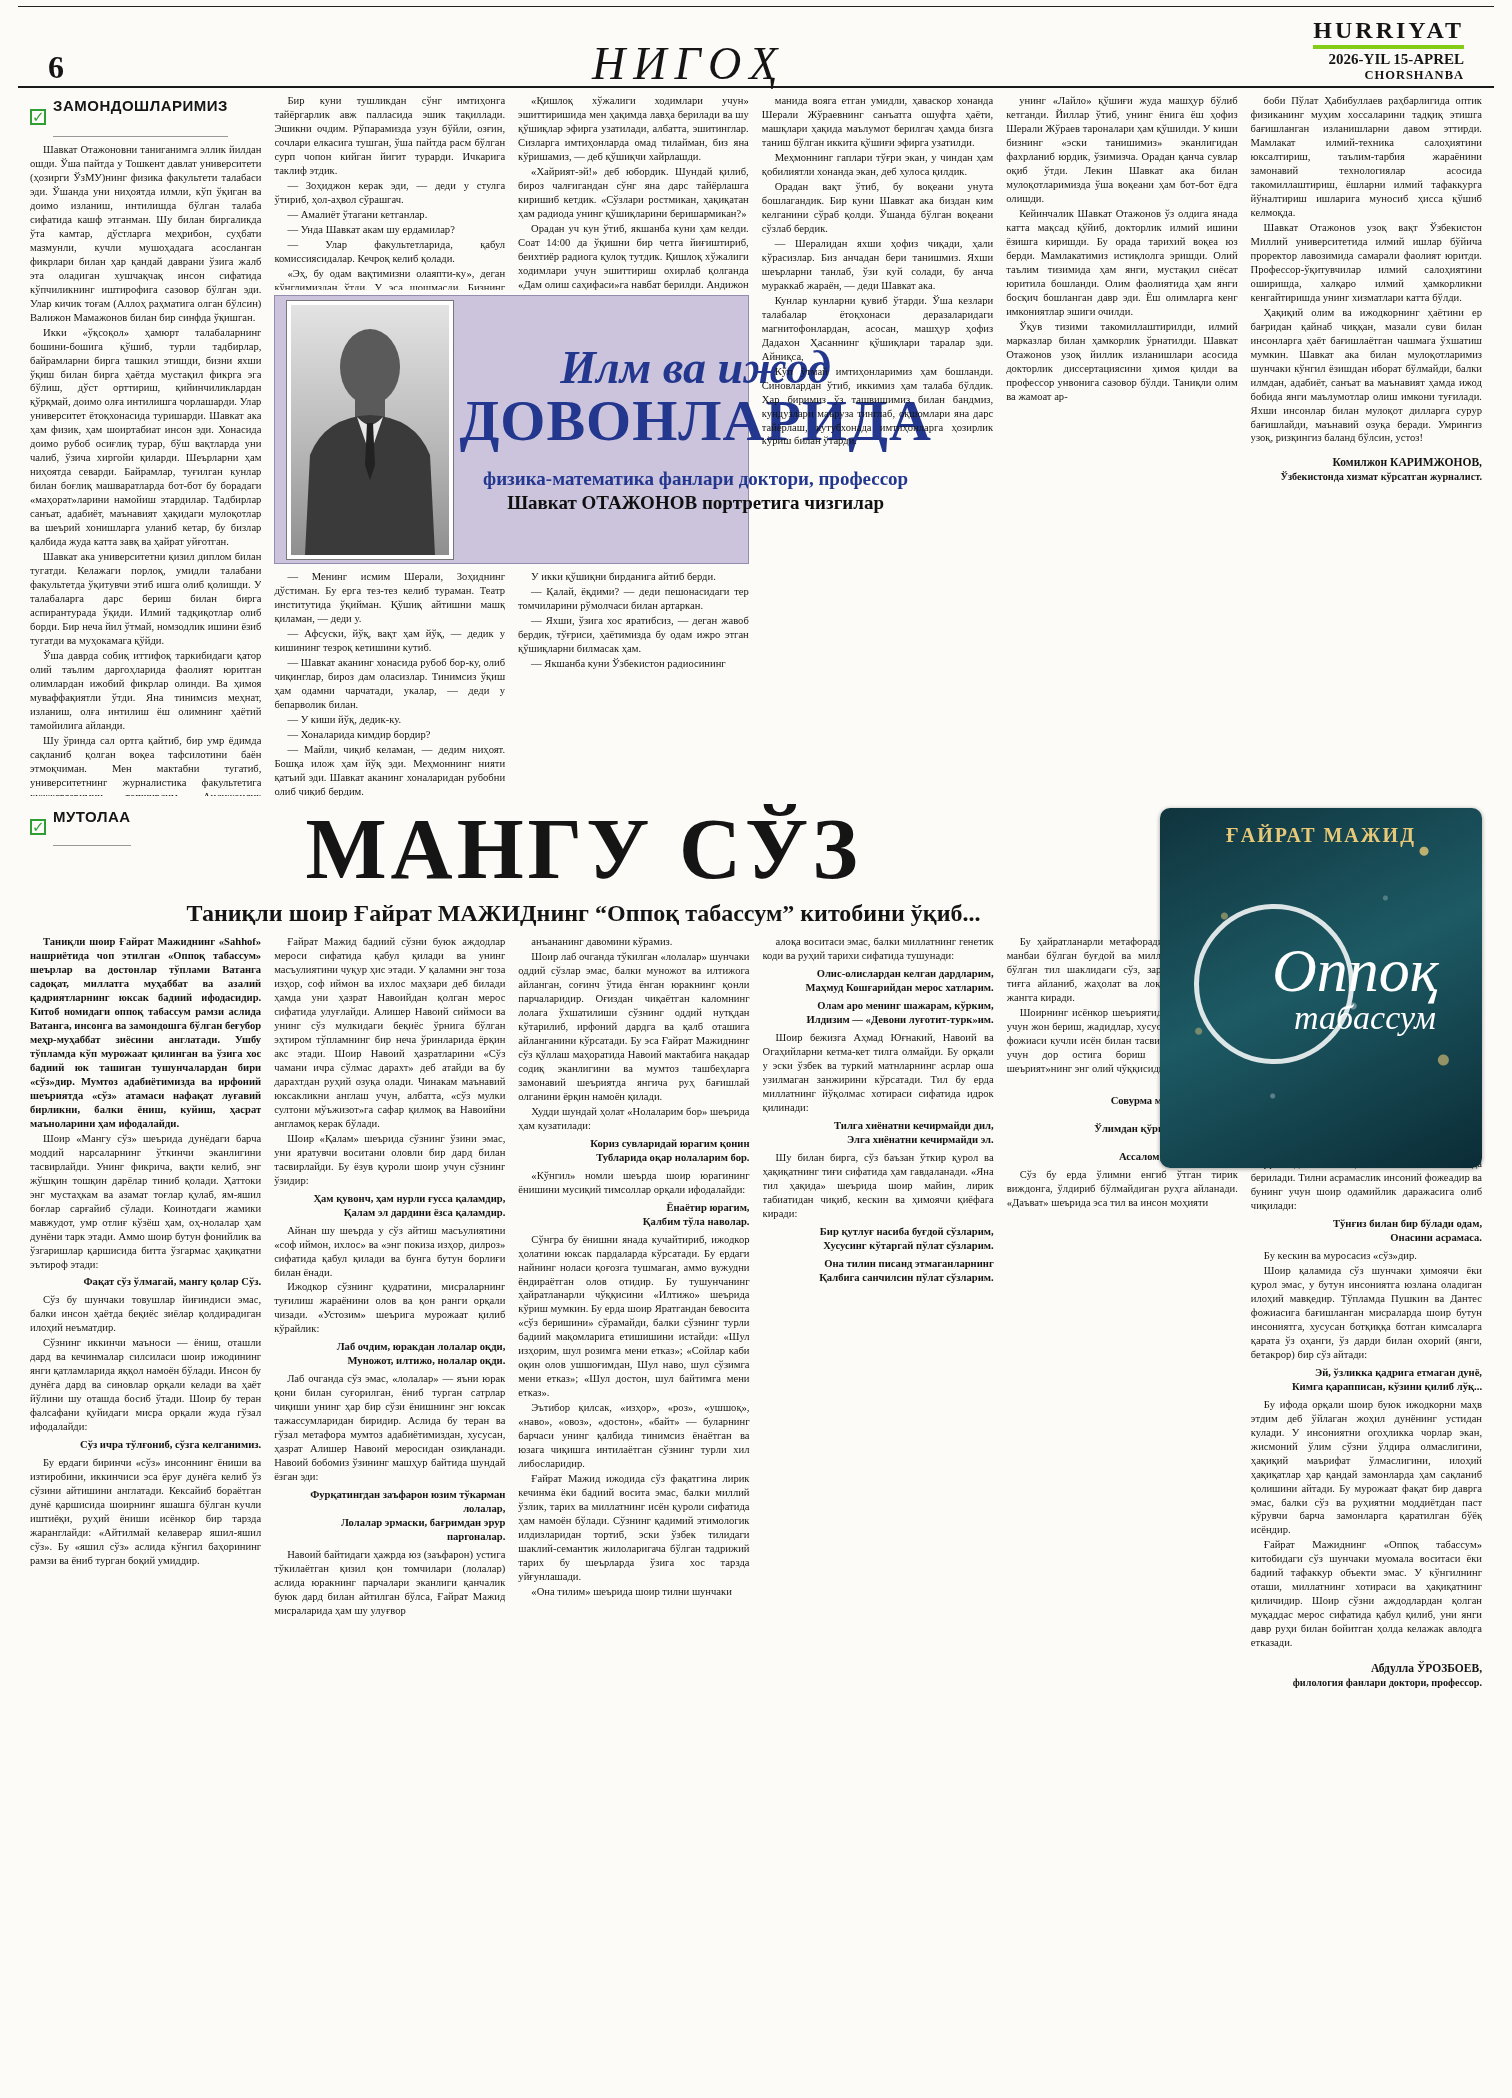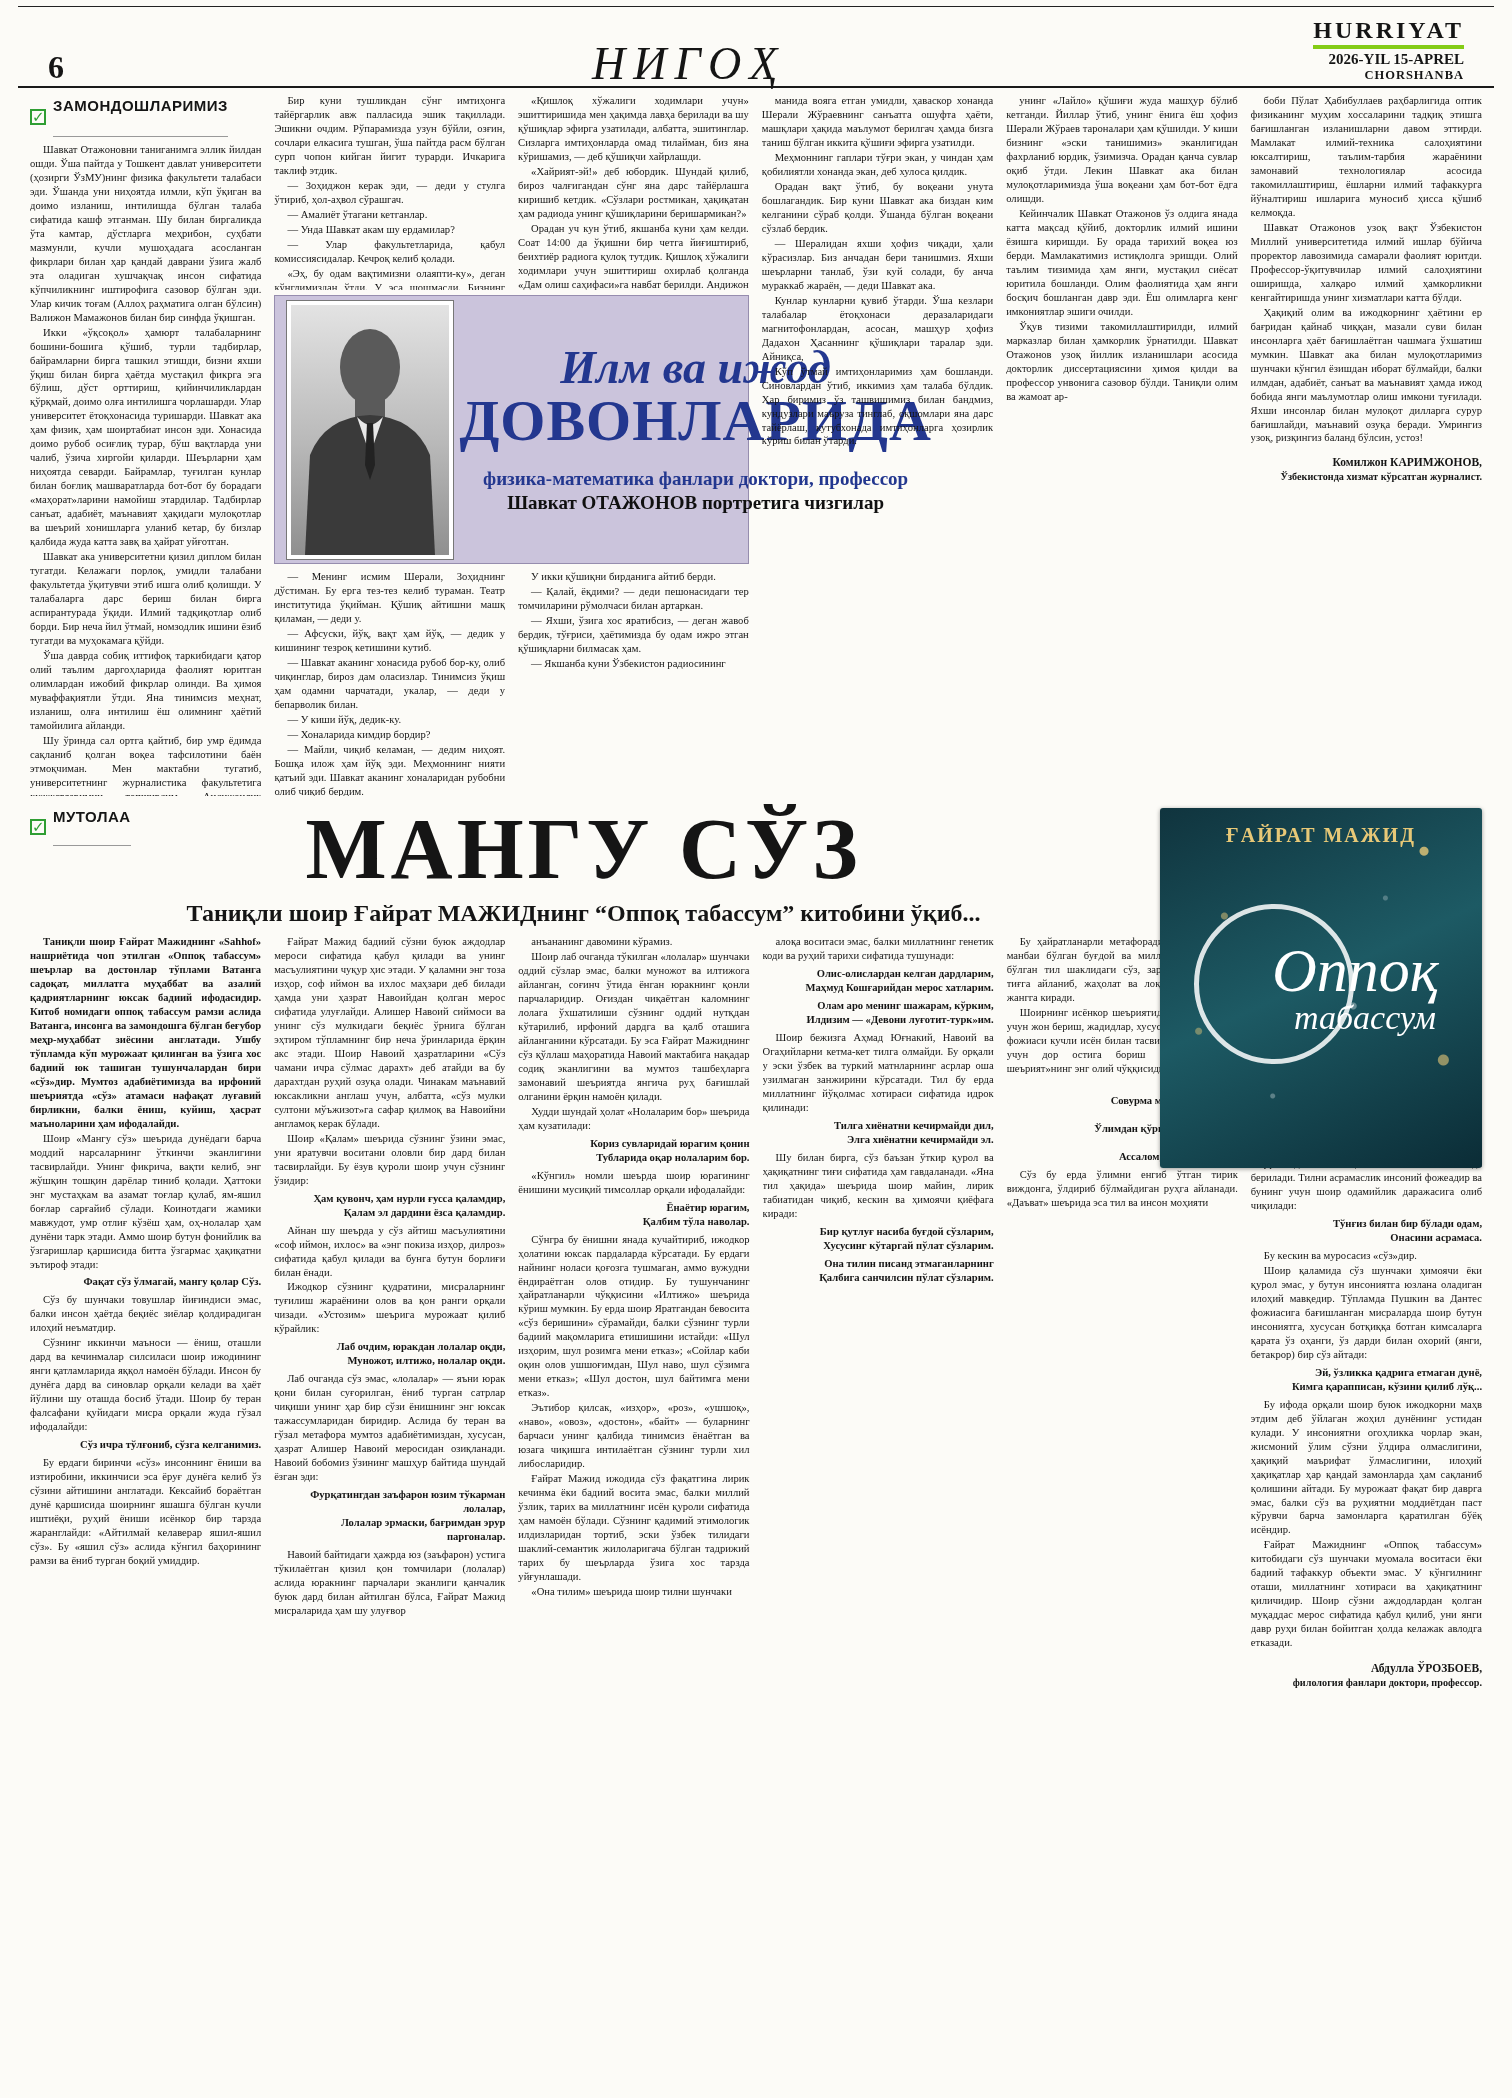--- a/index.html
+++ b/index.html
@@ -52,21 +52,21 @@
   
   .section2{position:relative;margin-top:10px}
   .s2-head{position:relative;margin:0 375px 0 30px}
   .s2-kicker{position:absolute;left:0;top:0}
   .s2-headline{font-size:86px;font-weight:bold;text-align:center;letter-spacing:4px;line-height:1;margin:4px 0 8px}
   .s2-subhead{text-align:center;font-size:24px;font-weight:bold;}
   .s2-cols{height:1118px;margin-top:8px}
   .s2-col6{padding-top:222px;display:flex;flex-direction:column}
   
   .book{position:absolute;top:2px;right:30px;width:322px;height:360px;color:#fff;padding:16px;overflow:hidden;
-        border-radius:3px;box-shadow:0 1px 4px rgba(0,0,0,.4);
+        border-radius:10px;box-shadow:0 1px 4px rgba(0,0,0,.4);
         background:
           radial-gradient(circle at 82% 12%, rgba(231,200,119,.8) 0 4px, transparent 5px),
           radial-gradient(circle at 20% 30%, rgba(231,200,119,.5) 0 3px, transparent 4px),
           radial-gradient(circle at 60% 55%, rgba(255,255,255,.35) 0 3px, transparent 4px),
           radial-gradient(circle at 88% 70%, rgba(231,200,119,.6) 0 5px, transparent 6px),
           radial-gradient(circle at 35% 80%, rgba(255,255,255,.3) 0 2px, transparent 3px),
           radial-gradient(circle at 70% 25%, rgba(255,255,255,.25) 0 2px, transparent 3px),
           radial-gradient(circle at 12% 62%, rgba(231,200,119,.45) 0 3px, transparent 4px),
           linear-gradient(155deg,#10343e 0%,#1d5a64 48%,#0b2c36 100%)}
   .book:before{content:"";position:absolute;left:34px;top:96px;width:150px;height:150px;border:5px solid rgba(255,255,255,.85);border-radius:50%}

